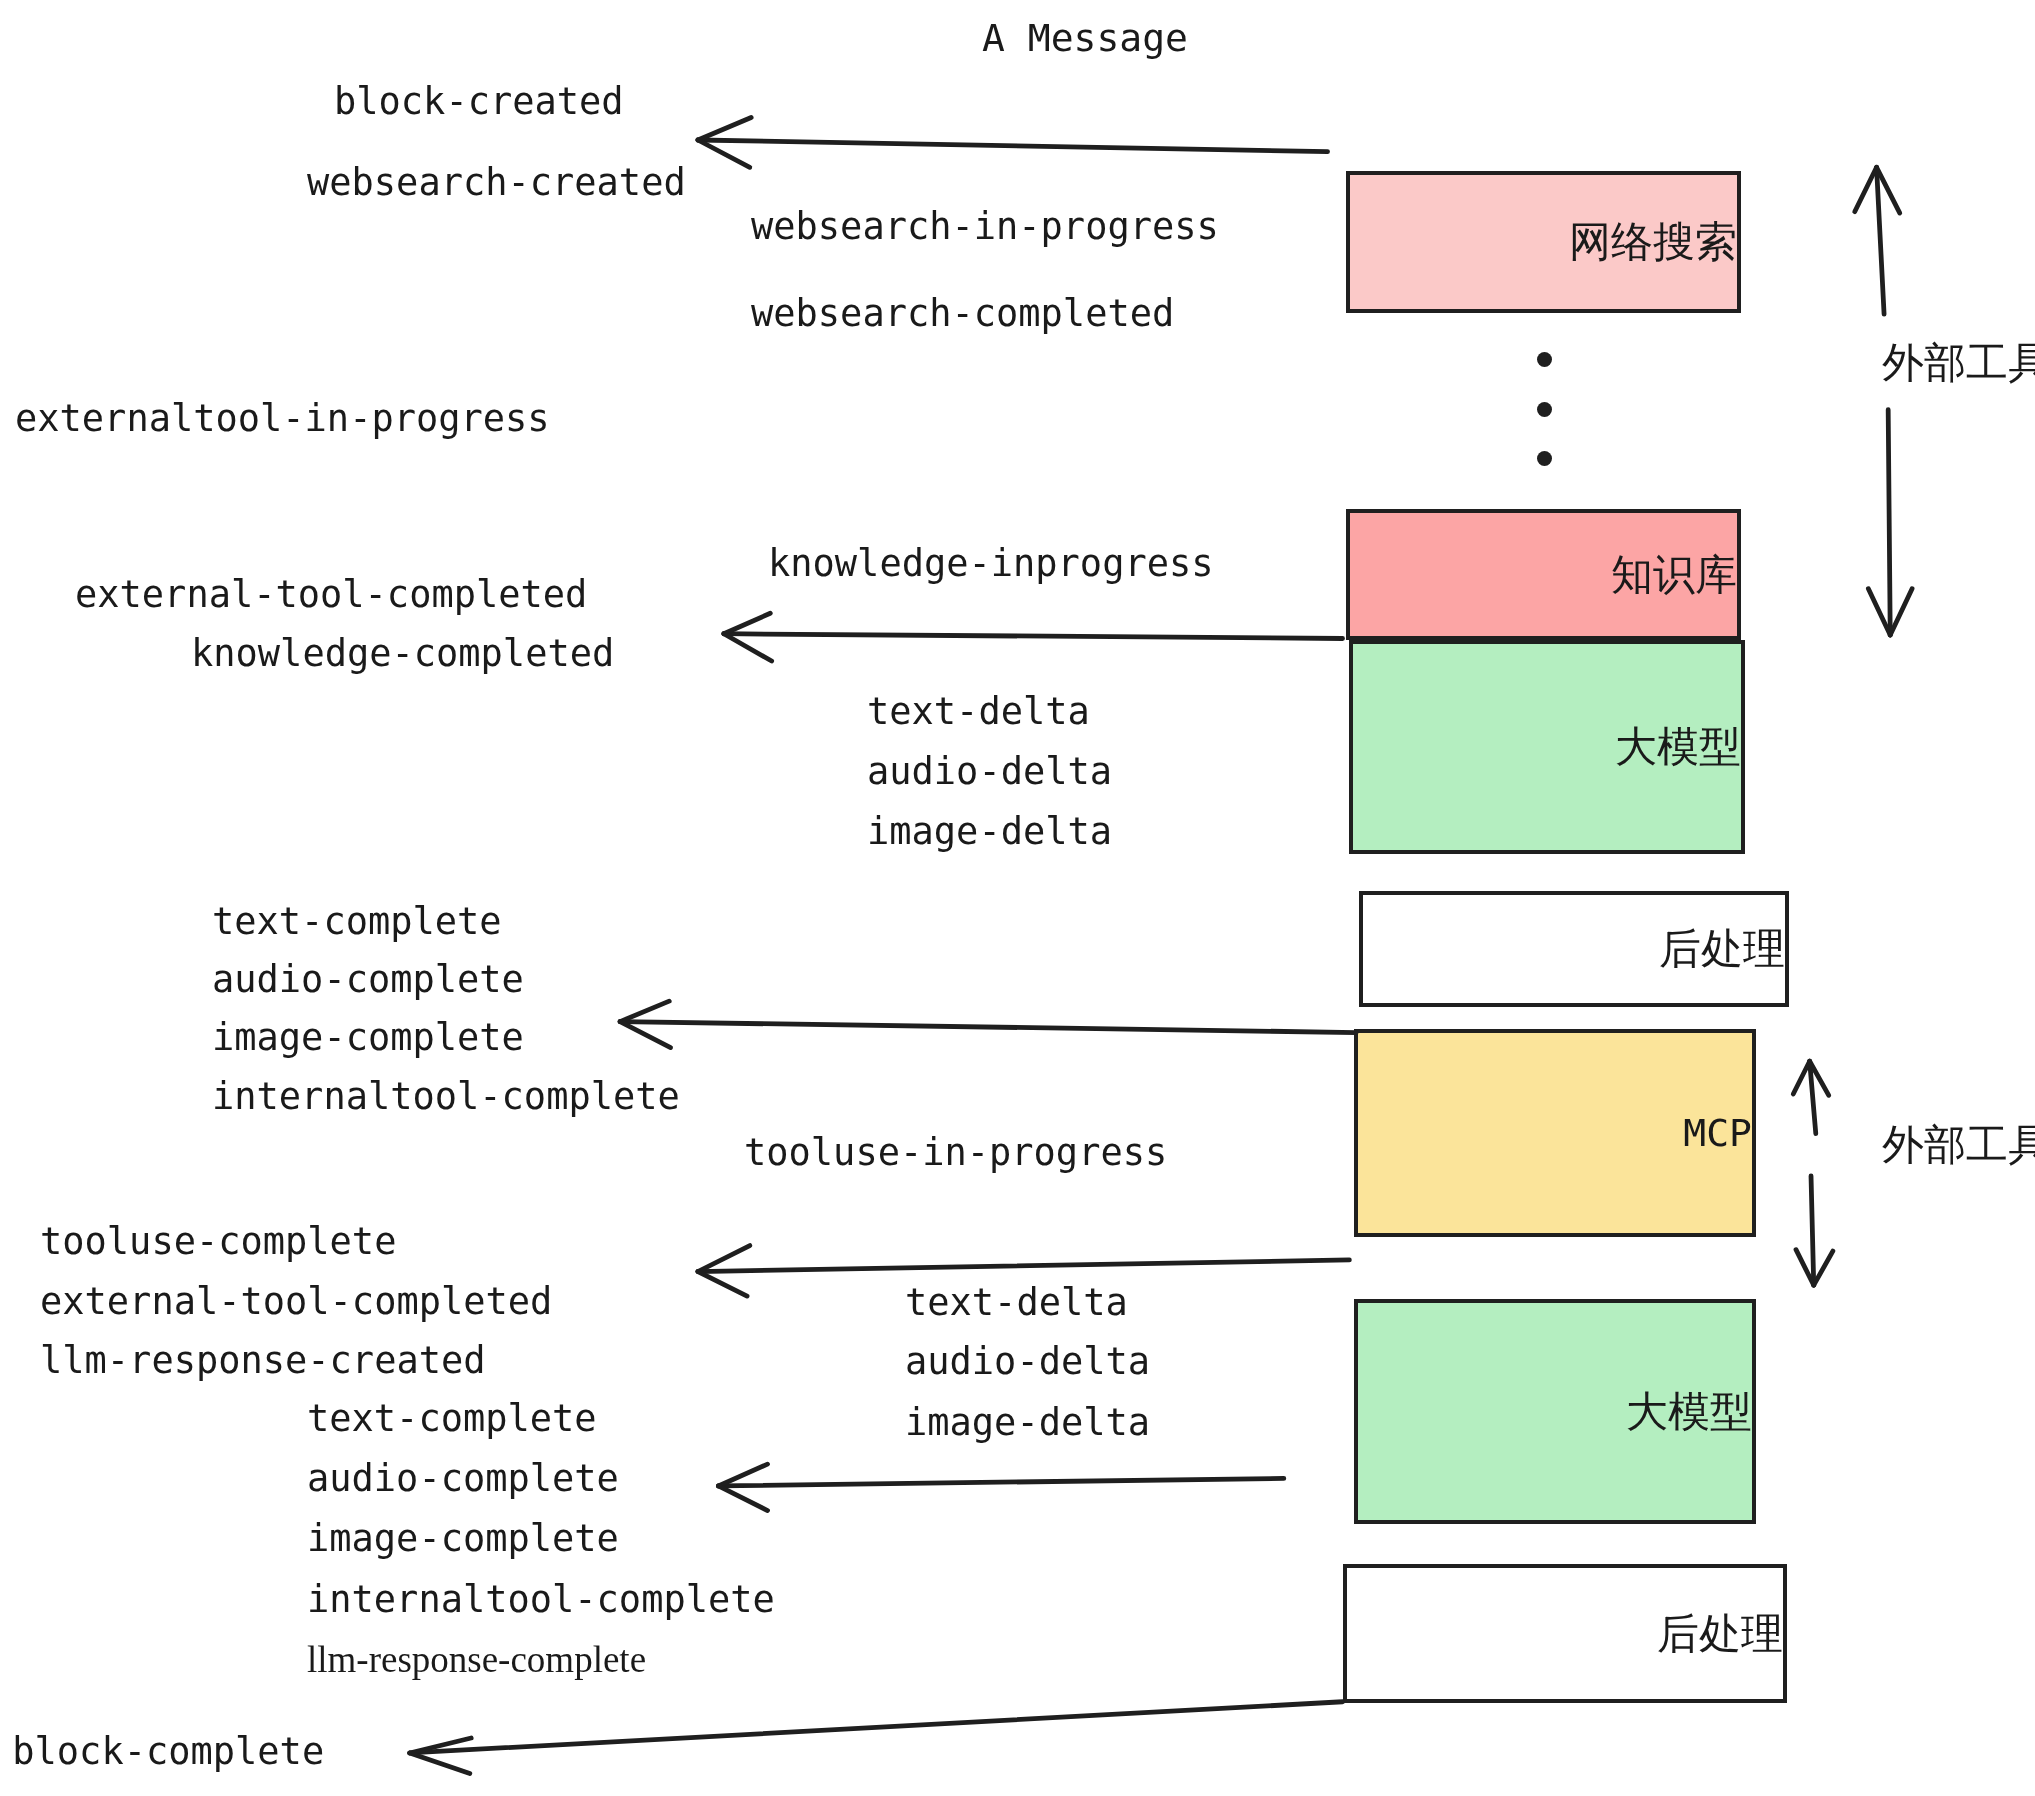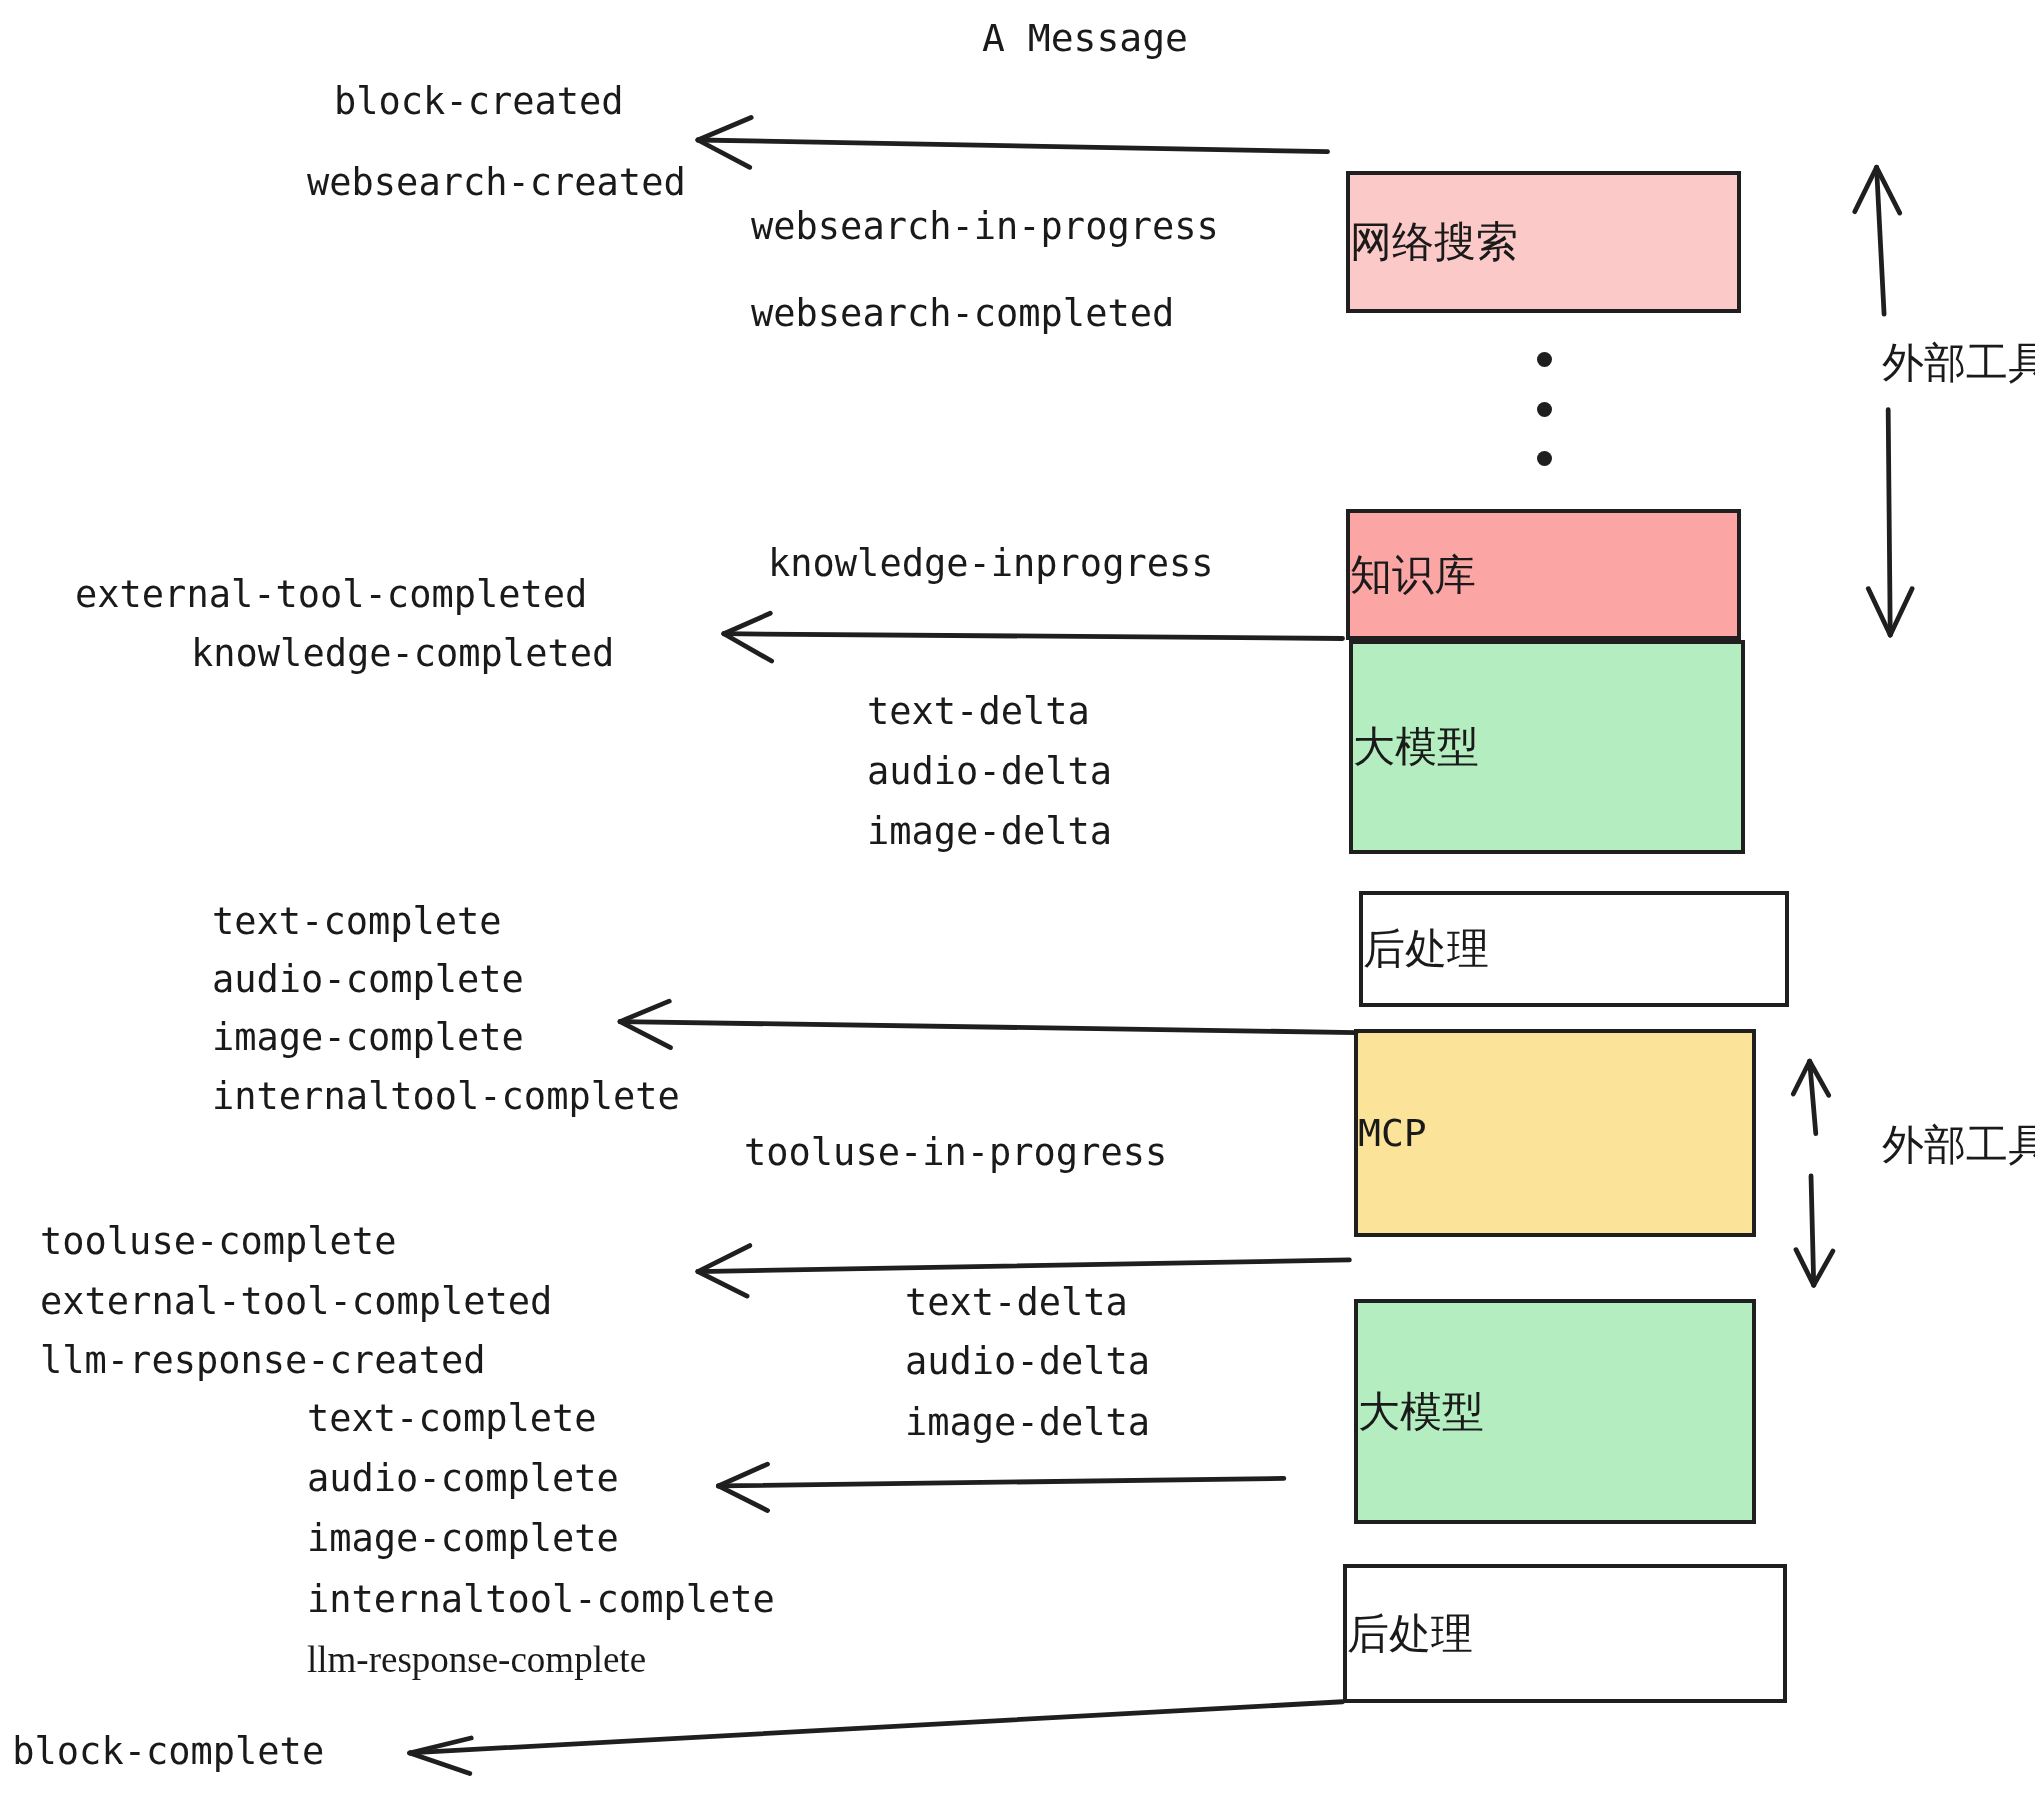--- a/index.html
+++ b/index.html
@@ -28,21 +28,21 @@
   }
   .lbl.title {
     font-size: 38px;
   }
   .box {
     position: absolute;
     border: 4.8px solid #1f1f1f;
     box-sizing: border-box;
     display: flex;
     align-items: center;
-    justify-content: flex-start;
+    justify-content: flex-end;
   }
   .box .boxlabel {
     font-family: "DejaVu Sans", sans-serif;
     font-size: 42px;
     color: #1a1a1a;
     line-height: 1;
   }
   .box.latin .boxlabel {
     font-family: "DejaVu Sans Mono", monospace;
     font-size: 38px;
@@ -74,20 +74,21 @@
 <body>
 
 <div id="canvas">
 
   <div class="lbl title" style="left:982px; top:19px;text-align:right;">A Message</div>
 
   <div class="lbl" style="left:307px; top:83px;margin-left:27px;">block-created</div>
   <div class="lbl" style="left:307px; top:164px;">websearch-created</div>
   <div class="lbl" style="left:751px; top:208px;">websearch-in-progress</div>
   <div class="lbl" style="left:751px; top:295px;">websearch-completed</div>
+  <div class="lbl" style="left:15px; top:400px;">externaltool-in-progress</div>
 
   <div class="lbl" style="left:768px; top:545px;">knowledge-inprogress</div>
   <div class="lbl" style="left:75px; top:576px;">external-tool-completed</div>
   <div class="lbl" style="left:191px; top:635px;">knowledge-completed</div>
 
   <div class="lbl" style="left:867px; top:693px;">text-delta</div>
   <div class="lbl" style="left:867px; top:753px;">audio-delta</div>
   <div class="lbl" style="left:867px; top:813px;">image-delta</div>
 
   <div class="lbl" style="left:212px; top:903px;">text-complete</div>

